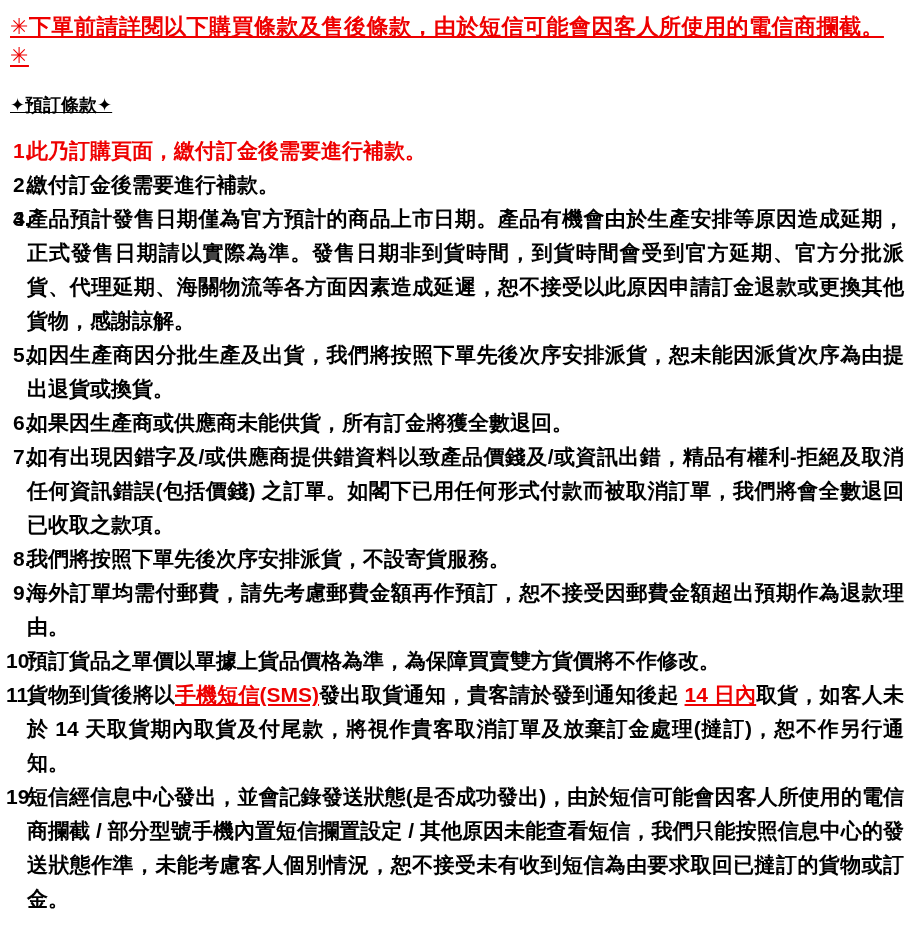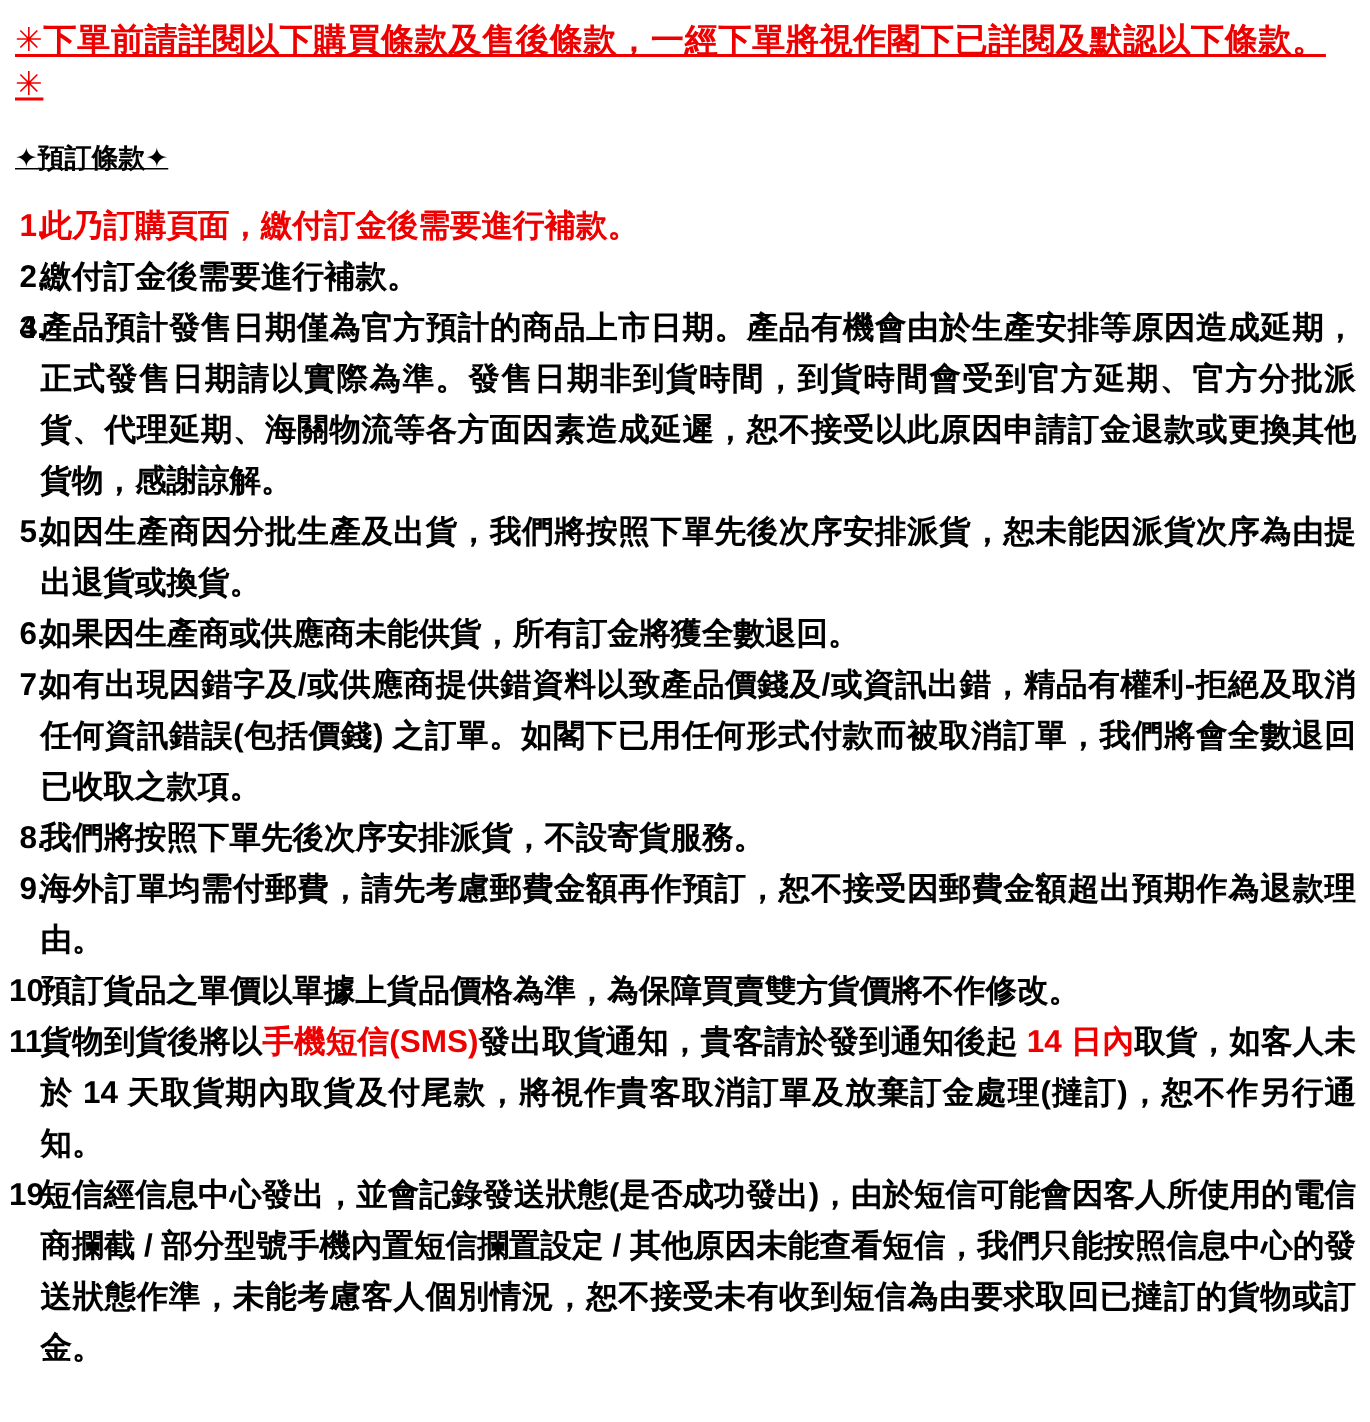--- a/index.html
+++ b/index.html
@@ -38,28 +38,29 @@
   }
   .term .num{
     position:absolute;left:3px;top:0;
     white-space:nowrap;
   }
   .term.wide .num{left:-4px;}
   .term.red{color:var(--red);}
 
   .hl{
     color:var(--red);
+    text-decoration:underline;
   }
 </style>
 </head>
 <body>
 
 <div class="page">
 
-  <div class="notice">✳下單前請詳閱以下購買條款及售後條款，一經下單將視作閣下已詳閱及默認以下條款。 ✳</div>
+  <div class="notice">✳下單前請詳閱以下購買條款及售後條款，由於短信可能會因客人所使用的電信商攔截。 ✳</div>
 
   <div class="section-heading">✦預訂條款✦</div>
 
   <div class="terms">
 
     <div class="term red">
       <span class="num">1.</span>
       <span>此乃訂購頁面，繳付訂金後需要進行補款。</span>
     </div>
 

